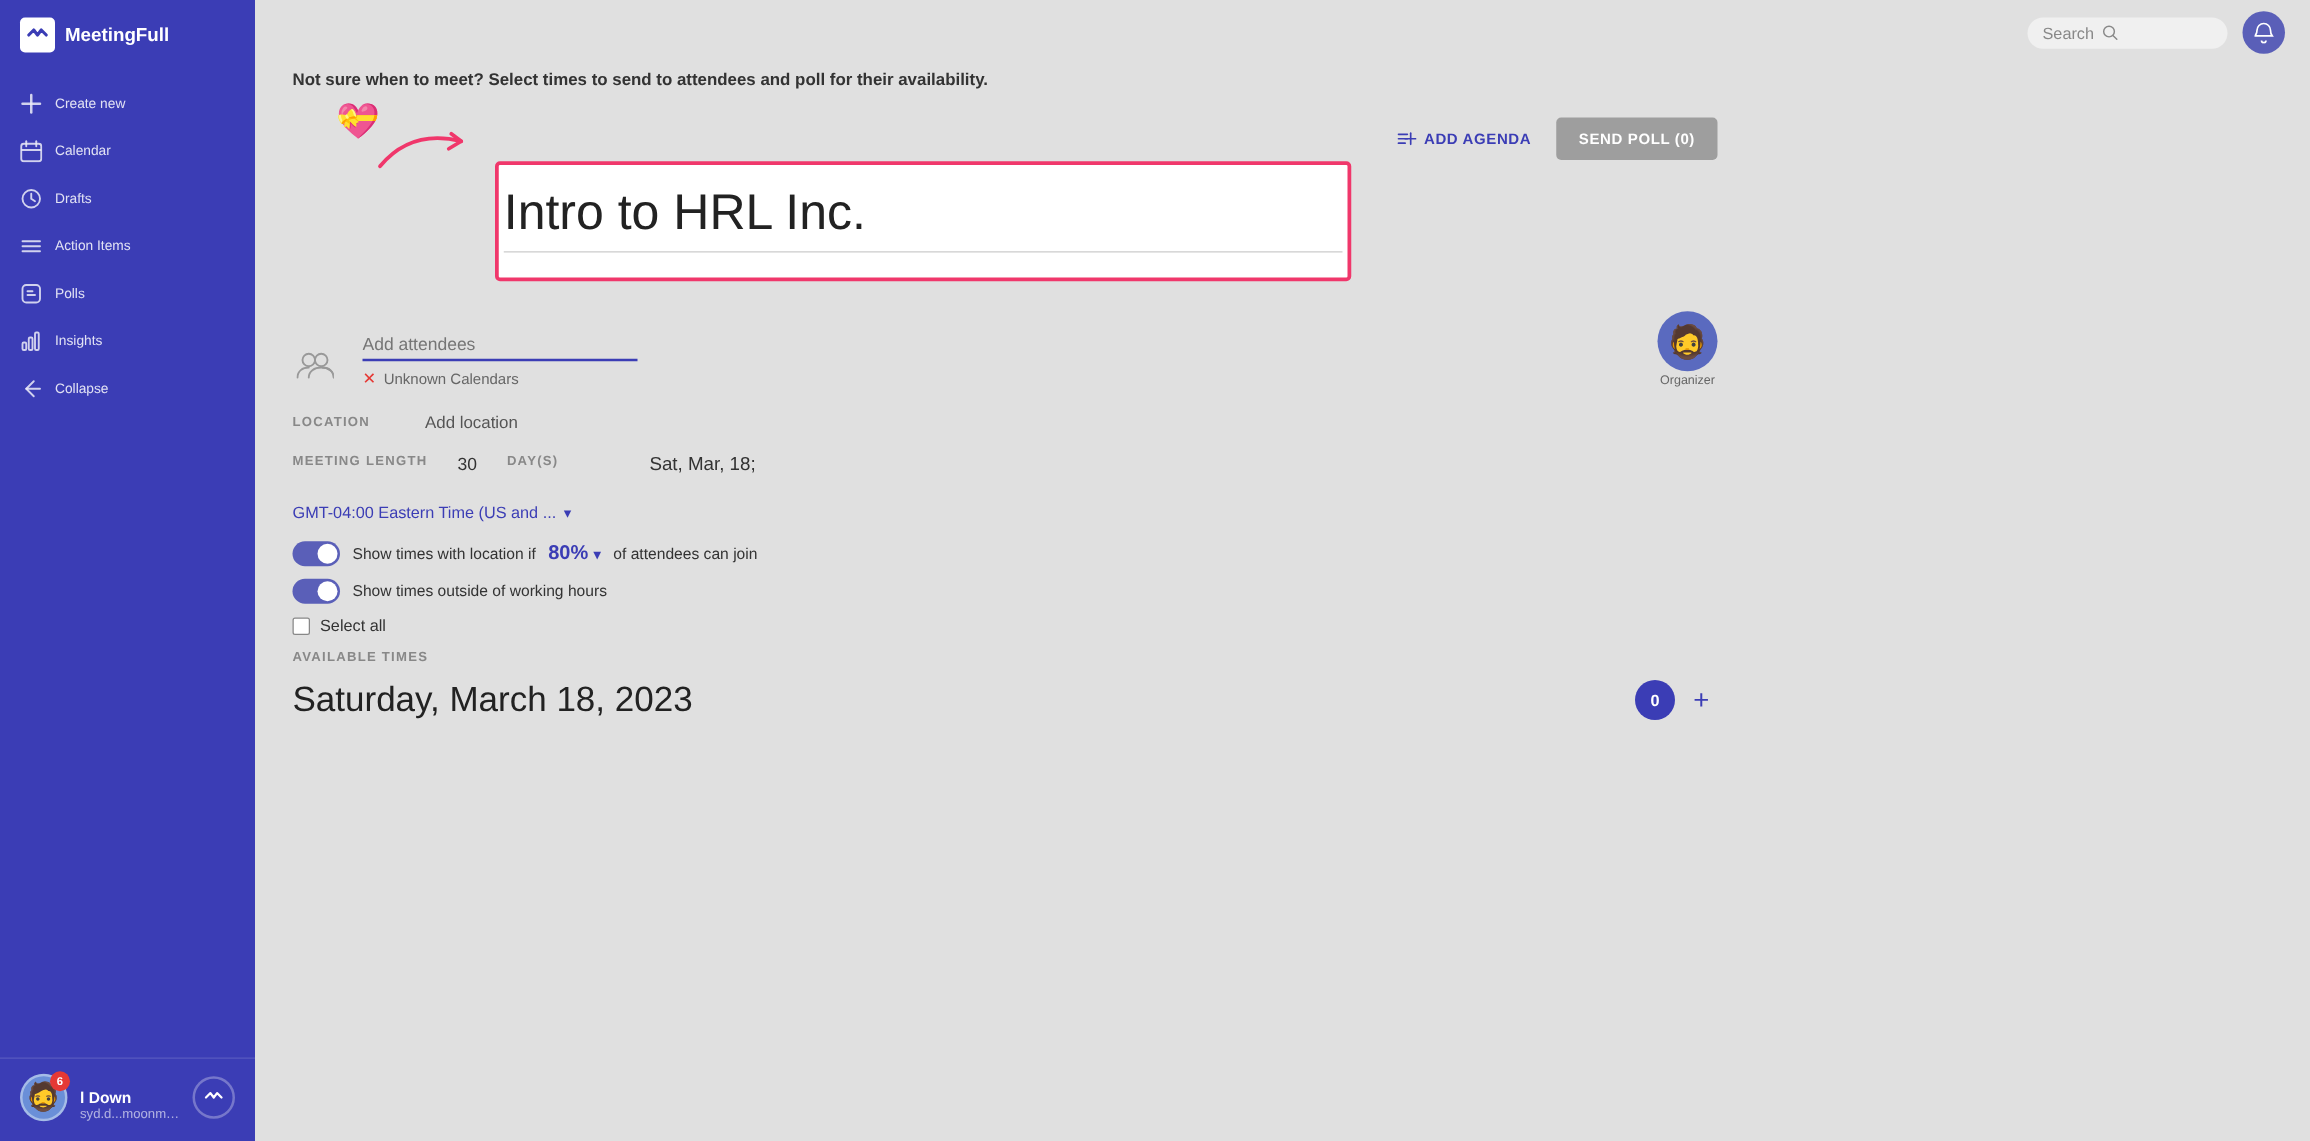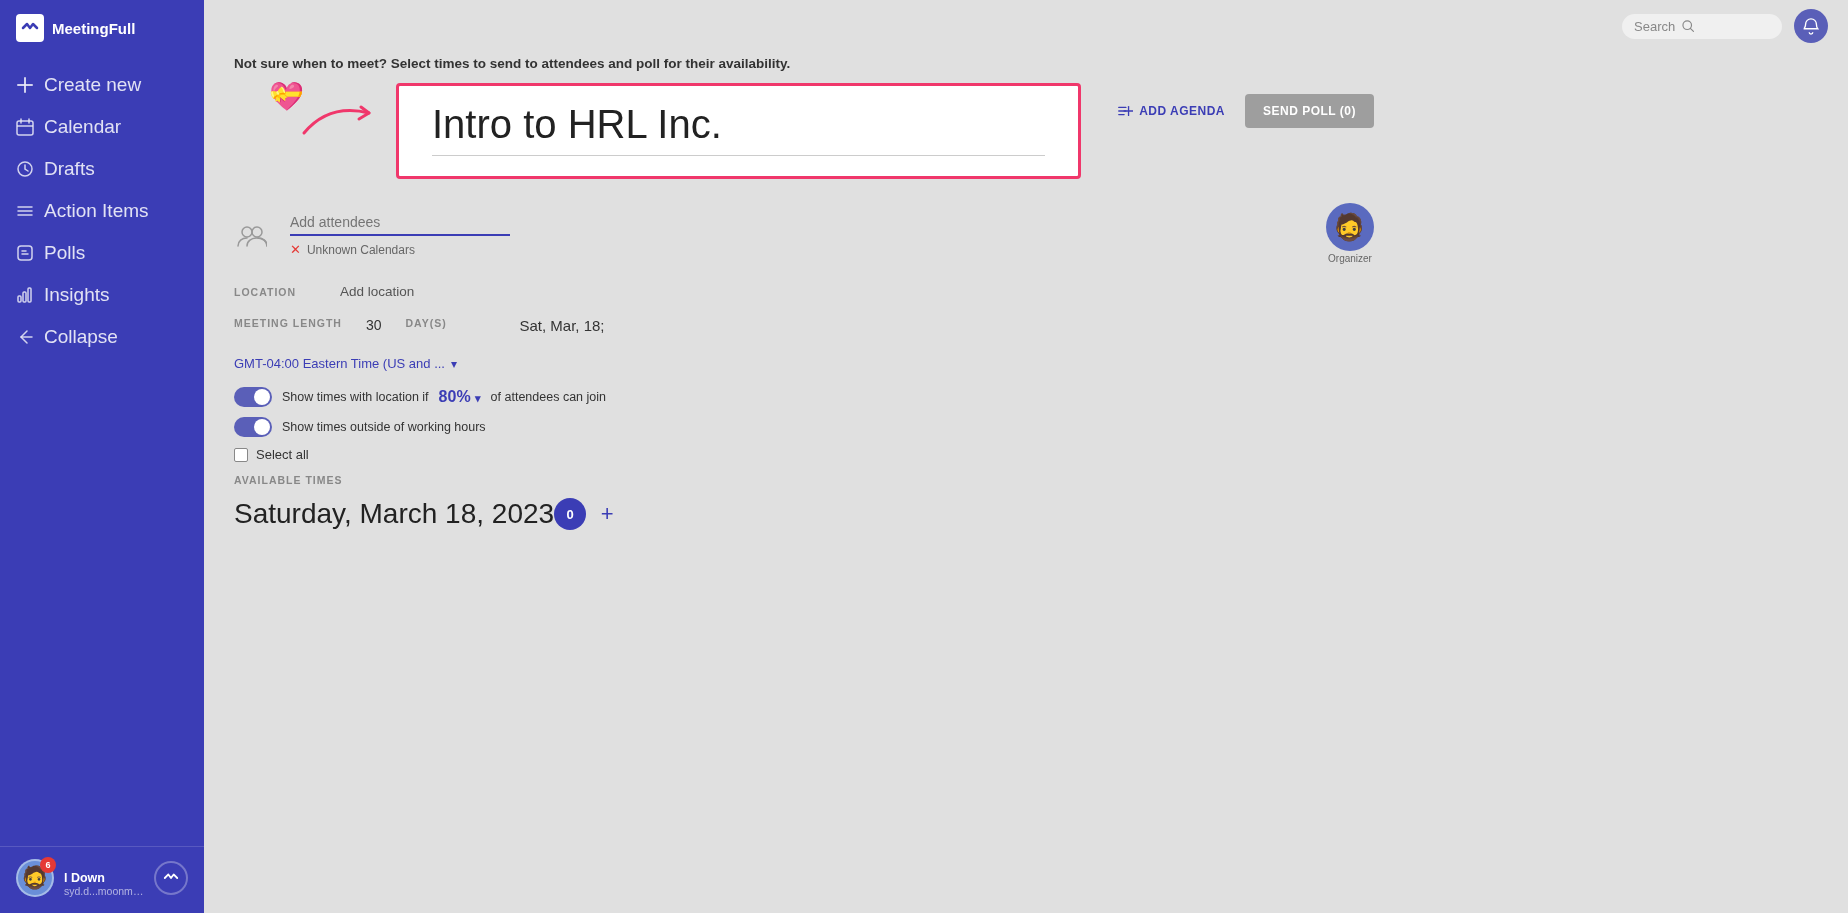--- a/index.html
+++ b/index.html
@@ -30,21 +30,21 @@
       color: #3b3db5;
       font-weight: 800;
       font-size: 14px;
     }
     .logo-text { font-size: 15px; font-weight: 600; color: white; }
     .sidebar-nav { flex: 1; padding: 8px 0; }
     .nav-item {
       display: flex; align-items: center; gap: 10px;
       padding: 10px 16px;
       color: rgba(255,255,255,0.85);
-      font-size: 19px;
+      font-size: 11px;
       cursor: pointer;
       border-radius: 0;
       transition: background 0.15s;
     }
     .nav-item .nav-icon { width: 18px; height: 18px; flex-shrink: 0; opacity: 0.9; }
     .sidebar-bottom {
       padding: 12px 16px 16px;
       border-top: 1px solid rgba(255,255,255,0.15);
     }
     .user-row {
@@ -133,23 +133,24 @@
       color: #333;
       margin-bottom: 12px;
       padding-top: 4px;
     }
 
     .title-input-wrapper {
       flex: 1;
       background: white;
       border: 3px solid #f0376b;
       border-radius: 4px;
-      padding: 16px 33px 20px;
+      padding: 16px 4px 20px;
       position: relative;
       margin-left: 80px;
+      margin-top: 46px;
     }
     .title-input {
       font-size: 40px;
       font-weight: 300;
       color: #222;
       border: none;
       outline: none;
       width: 100%;
       background: transparent;
     }
@@ -188,21 +189,21 @@
       font-weight: 700;
       letter-spacing: 0.5px;
       cursor: pointer;
       text-transform: uppercase;
       white-space: nowrap;
     }
 
     
     .attendees-section {
       display: flex;
-      align-items: center;
+      align-items: flex-end;
       gap: 20px;
       margin-bottom: 20px;
     }
     .attendees-icon {
       width: 36px; height: 36px;
       color: #888;
       font-size: 22px;
       display: flex; align-items: center; justify-content: center;
       margin-top: 4px;
     }
@@ -322,21 +323,21 @@
     
     .available-times-label {
       font-size: 10.5px;
       font-weight: 700;
       color: #888;
       letter-spacing: 1px;
       text-transform: uppercase;
       margin-bottom: 12px;
     }
     .date-header {
-      display: flex; align-items: center; justify-content: flex-start;
+      display: flex; align-items: center; justify-content: space-between;
       margin-top: 1px;
     }
     .date-text { font-size: 28px; font-weight: 300; color: #222; }
 
     .date-badge-row {
       display: flex; align-items: center; gap: 8px;
     }
     .date-badge {
       width: 32px; height: 32px;
       background: #3b3db5;

